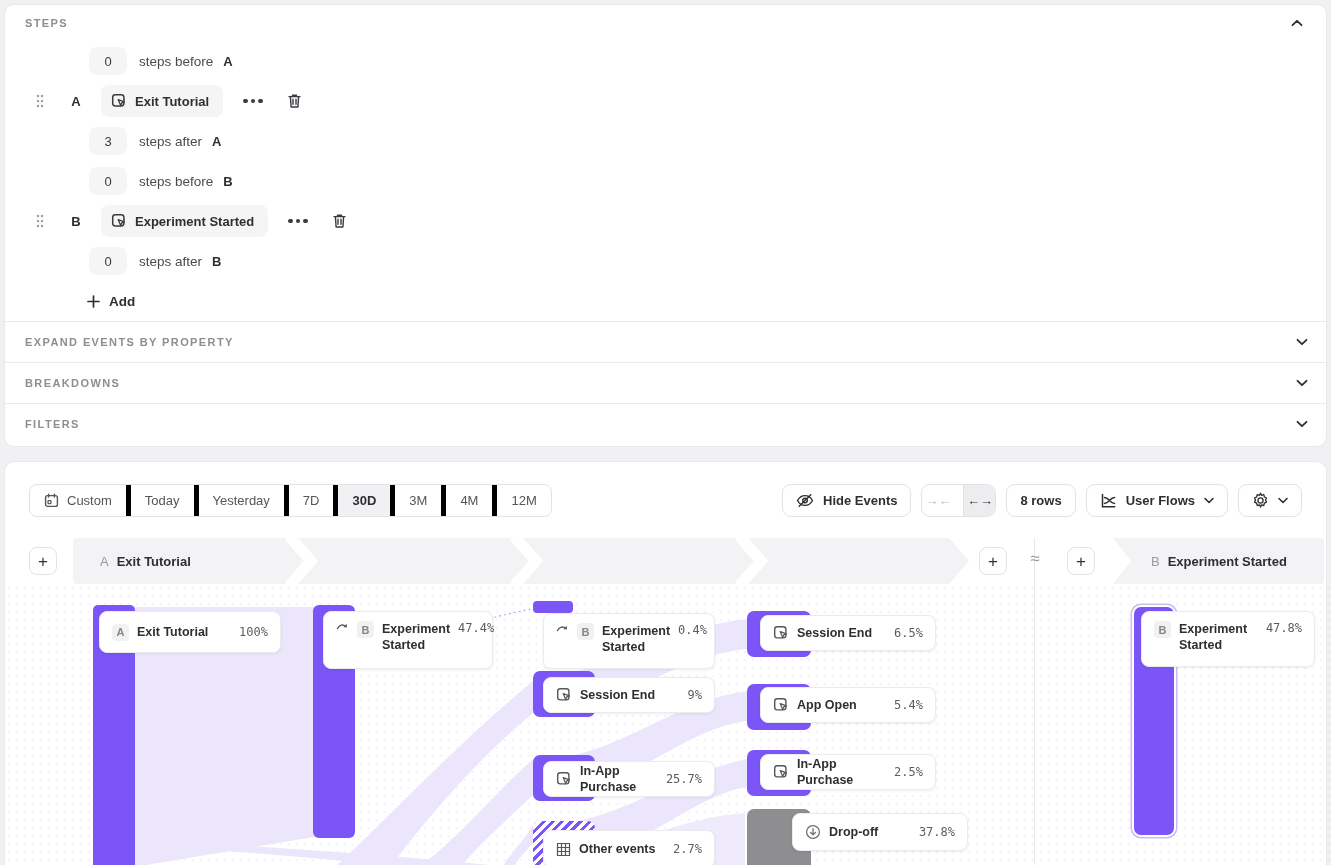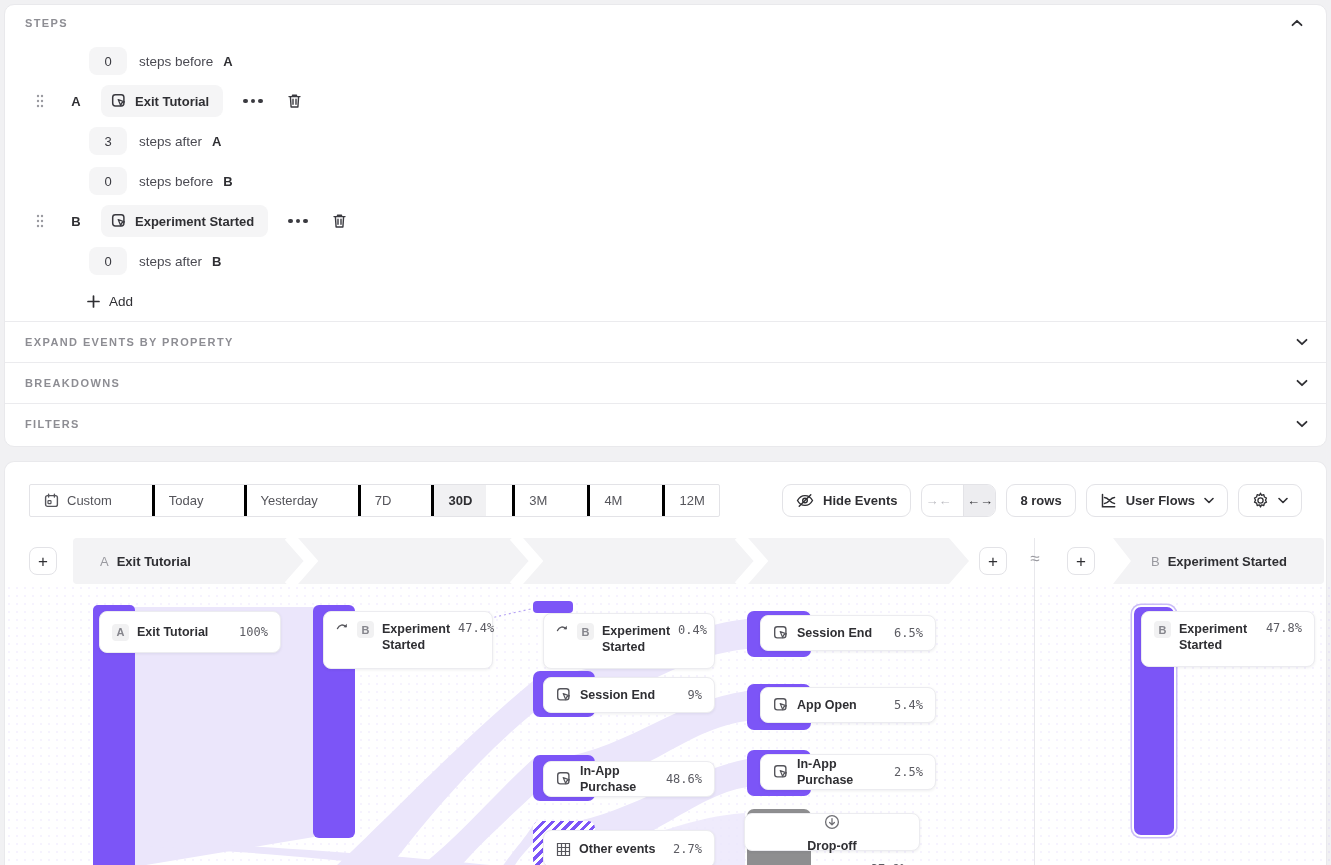--- a/index.html
+++ b/index.html
@@ -42,36 +42,36 @@
   .event-chip {
     margin-left:18px; height:32px; background:#f5f5f6; border:none; border-radius:8px;
     display:flex; align-items:center; gap:8px; padding:0 14px 0 10px;
     font-size:13px; font-weight:700; color:#2f2f33; cursor:pointer;
     font-family:inherit;
   }
   .ooo { margin-left:16px; display:flex; gap:3px; cursor:pointer; padding:6px 4px; background:none; border:none; }
   .ooo i { width:4.5px; height:4.5px; border-radius:50%; background:#3a3a40; display:block; }
   .trash-btn { margin-left:16px; background:none; border:none; cursor:pointer; display:flex; padding:4px; }
   .add-row { height:40px; display:flex; align-items:center; margin-left:62px; gap:9px; cursor:pointer; background:none; border:none; font-family:inherit; }
-  .add-row span { font-size:13.5px; font-weight:400; color:#2f2f33; }
+  .add-row span { font-size:13.5px; font-weight:700; color:#2f2f33; }
   .collapse-row {
     height:41px; border-top:1px solid #ebebee;
     display:flex; align-items:center; padding:0 18px 0 20px; cursor:pointer;
     background:none; width:100%; border-left:none; border-right:none; border-bottom:none;
   }
   
   .panel-report { left:4px; top:461px; width:1323px; height:420px; border-bottom:none; border-bottom-left-radius:0; border-bottom-right-radius:0; }
   .toolbar { display:flex; align-items:center; padding:22px 24px 0 24px; }
   .seg-group {
     display:flex; align-items:stretch; height:33px;
-    border:1px solid #e3e3e7; border-radius:2px; overflow:hidden; background:#fff;gap:26px;
+    border:1px solid #e3e3e7; border-radius:8px; overflow:hidden; background:#fff;
   }
   .seg {
     display:flex; align-items:center; gap:8px; padding:0 14px;
-    font-size:13px; color:#55555b; border-left:3px solid #000000; cursor:pointer;
+    font-size:13px; color:#55555b; border-left:5px solid #000000; cursor:pointer;
     background:none; border-top:none; border-bottom:none; border-right:none; font-family:inherit;
   }
   .seg:first-child { border-left:none; }
   .seg.sel { background:#f1f1f3; color:#2f2f33; font-weight:700; }
   .toolbar-right { margin-left:auto; display:flex; align-items:center; gap:10px; }
   .tbtn {
     height:33px; display:flex; align-items:center; gap:9px; padding:0 13px;
     border:1px solid #e3e3e7; border-radius:9px; background:#fff;
     font-size:13px; font-weight:700; color:#2f2f33; cursor:pointer; font-family:inherit;
   }
@@ -140,21 +140,21 @@
   .nicon { display:flex; flex:0 0 auto; align-items:center; }
   .n1  { left:94px;   top:27px;  width:182px; height:42px; }
   .n2  { left:318px;  top:27px;  width:170px; height:58px; }
   .n3  { left:538px;  top:29px;  width:172px; height:56px; }
   .n4  { left:538px;  top:93px;  width:172px; height:36px; }
   .n5  { left:538px;  top:177px; width:172px; height:36px; }
   .n6  { left:538px;  top:246px; width:172px; height:38px; }
   .n7  { left:755px;  top:31px;  width:176px; height:36px; }
   .n8  { left:755px;  top:103px; width:176px; height:36px;text-align:center; }
   .n9  { left:755px;  top:170px; width:176px; height:36px; }
-  .n10 { left:739px;  top:229px; width:176px; height:38px;flex-direction:column; }
+  .n10 { left:787px;  top:229px; width:176px; height:38px; }
   .n11 { left:1136px; top:27px;  width:174px; height:56px; }
   svg.ic { display:block; }
 </style>
 </head>
 <body>
 
 <section class="panel panel-steps">
   <div class="panel-head">
     <span class="sec-title">STEPS</span>
     <span class="head-spacer"></span>
@@ -462,21 +462,21 @@
         <span class="node-pct">9%</span>
       </div>
       <div class="node n5">
         <span class="nicon">
             <svg class="ic" width="16" height="16" viewBox="0 0 16 16">
               <rect x="1.7" y="1.7" width="11.2" height="11.2" rx="2.6" fill="none" stroke="#55555b" stroke-width="1.4"></rect>
               <path d="M7.2 6.6l6.2 2.3-2.7 1-1 2.7z" fill="#fff" stroke="#55555b" stroke-width="1.2" stroke-linejoin="round"></path>
             </svg>
           </span>
         <span class="node-name">In-App Purchase</span>
-        <span class="node-pct">48.6%</span>
+        <span class="node-pct">25.7%</span>
       </div>
       <div class="node n6">
         <span class="nicon">
             <svg class="ic" width="15" height="15" viewBox="0 0 15 15">
               <path d="M1.5 1.5h12v12h-12zM5.5 1.5v12M9.5 1.5v12M1.5 5.5h12M1.5 9.5h12" fill="none" stroke="#55555b" stroke-width="1.2"></path>
             </svg>
           </span>
         <span class="node-name">Other events</span>
         <span class="node-pct">2.7%</span>
       </div>

